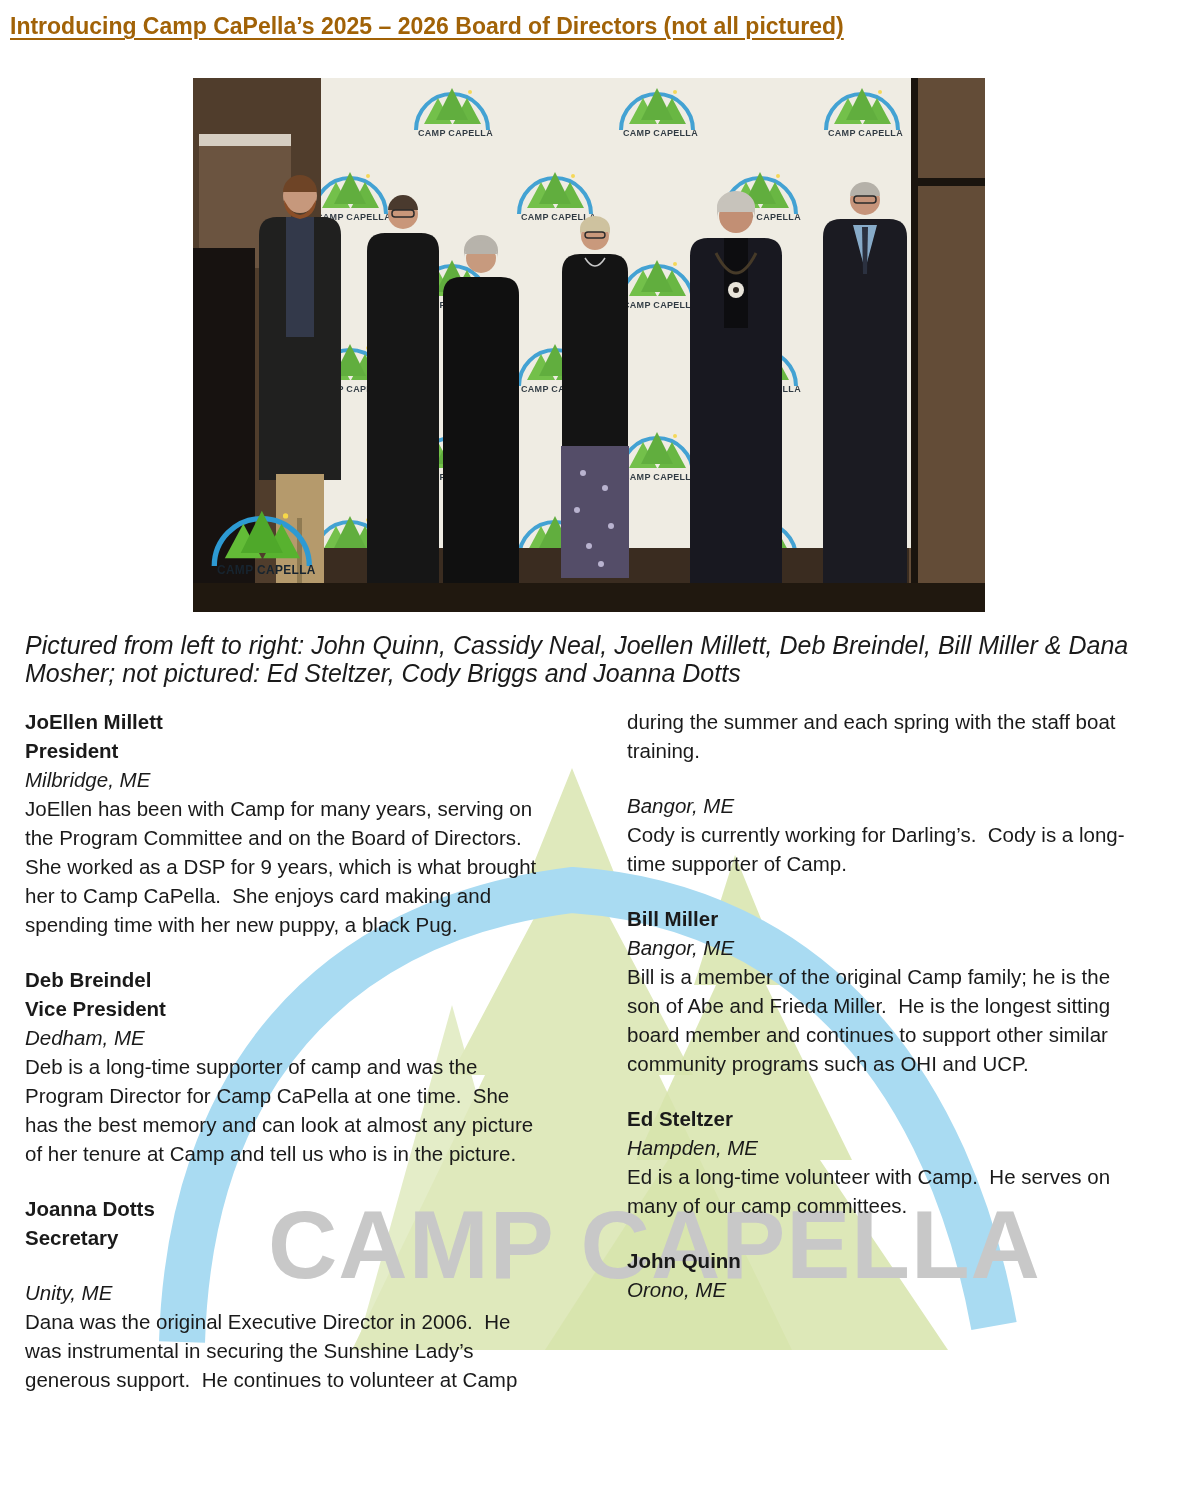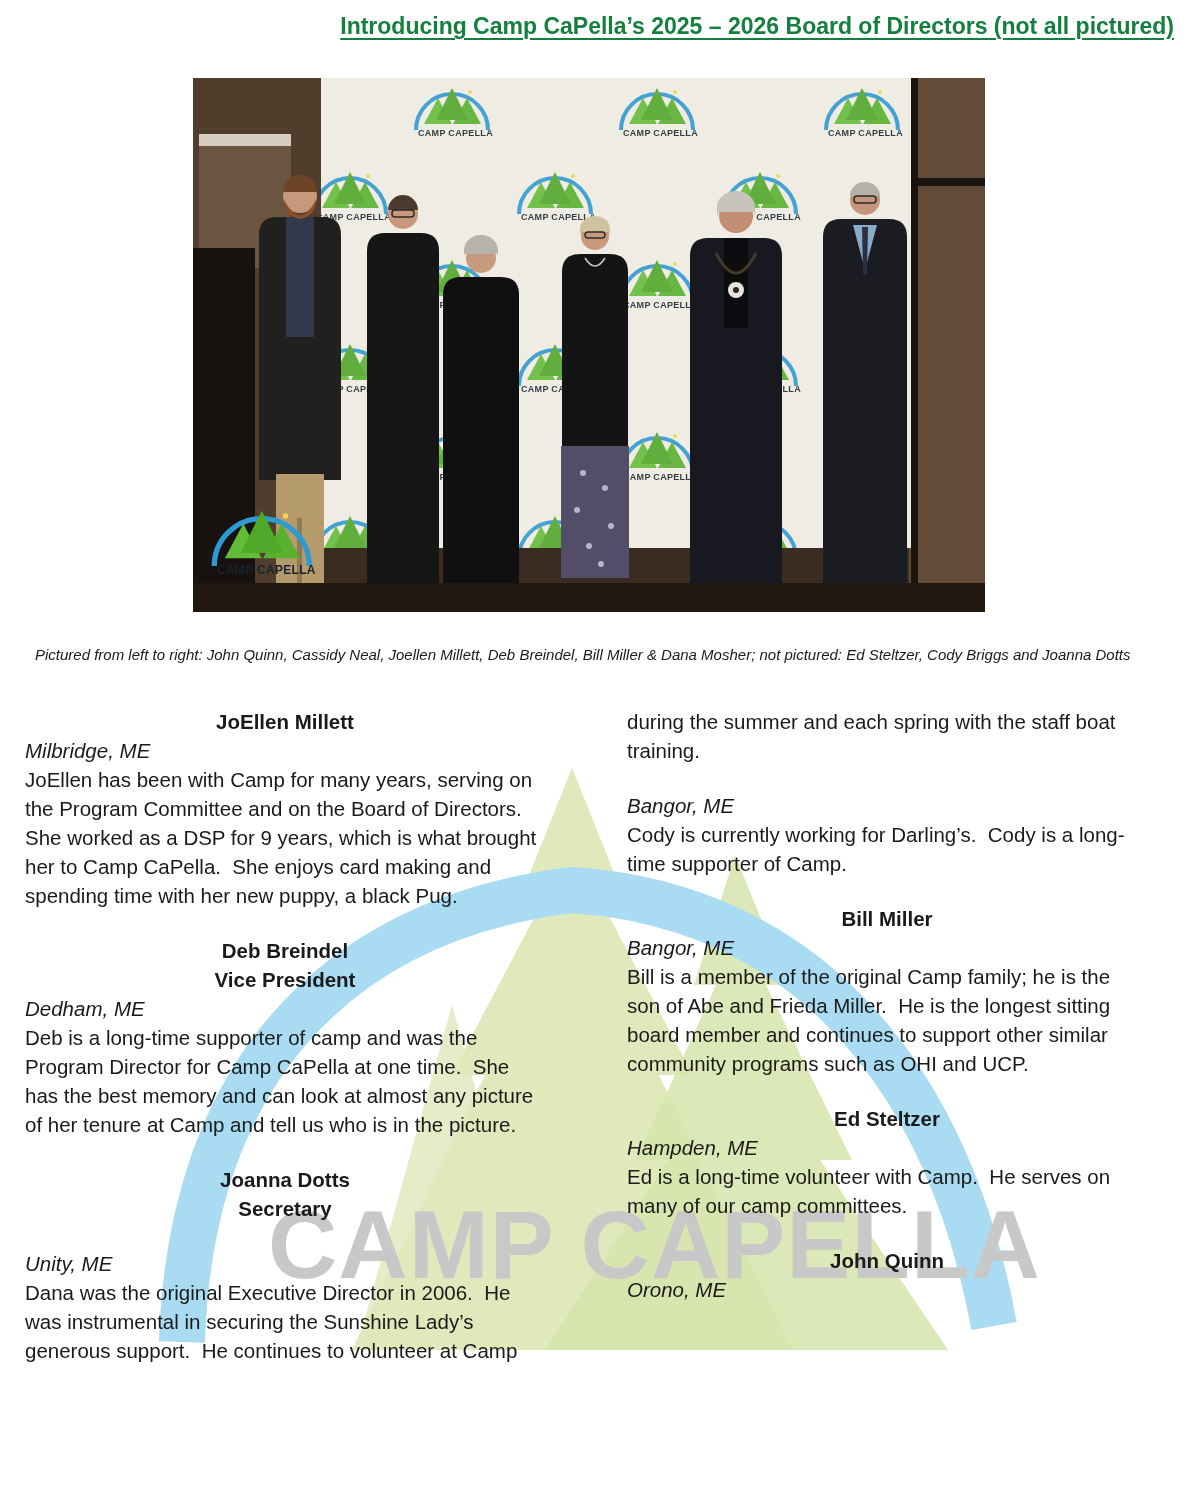--- a/index.html
+++ b/index.html
@@ -1,28 +1,28 @@
 <!DOCTYPE html>
 <html><head>
 <meta charset="utf-8">
 <style>
   html,body{margin:0;padding:0;background:#ffffff;}
   .page{position:relative;width:1184px;height:1498px;background:#ffffff;overflow:hidden;
         font-family:"Liberation Sans",sans-serif;color:#1a1a1a;}
-  .title{position:relative;z-index:2;margin:13px 10px 0;text-align:right;font-size:23px;
-         font-weight:700;color:#15803d;text-decoration:underline;text-decoration-thickness:2px;
+  .title{position:relative;z-index:2;margin:13px 10px 0;text-align:left;font-size:23px;
+         font-weight:700;color:#a16207;text-decoration:underline;text-decoration-thickness:2px;
          text-underline-offset:4px;}
   .photo{position:absolute;left:193px;top:78px;width:792px;height:534px;z-index:2;}
-  .caption{position:absolute;left:25px;top:631px;width:1118px;margin:10px;font-style:italic;
-           font-size:15px;line-height:28px;z-index:2;}
+  .caption{position:absolute;left:25px;top:631px;width:1118px;margin:0;font-style:italic;
+           font-size:25px;line-height:28px;z-index:2;}
   .cols{position:absolute;left:25px;top:707px;display:grid;grid-template-columns:520px 520px;
         column-gap:82px;z-index:2;}
   .entry{margin:0 0 26px 0;}
   .entry p{margin:0;font-size:20.5px;line-height:29px;}
-  .nm{font-weight:700;text-align:center;}
+  .nm{font-weight:700;}
   .loc{font-style:italic;}
   .bio{white-space:pre-wrap;}
   .wm{position:absolute;left:0;top:0;z-index:1;pointer-events:none;}
 </style>
 </head>
 <body>
 
 <div class="page">
 
   <h1 class="title">Introducing Camp CaPella’s 2025 – 2026 Board of Directors (not all pictured)</h1>
@@ -135,20 +135,21 @@
     </g>
   </svg>
 
   <p class="caption">Pictured from left to right: John Quinn, Cassidy Neal, Joellen Millett, Deb Breindel, Bill Miller &amp; Dana Mosher; not pictured: Ed Steltzer, Cody Briggs and Joanna Dotts</p>
 
   <div class="cols">
 
     <div class="col">
       <section class="entry">
         <p class="nm">JoEllen Millett</p>
+        <p class="nm">President</p>
         <p class="loc">Milbridge, ME</p>
         <p class="bio">JoEllen has been with Camp for many years, serving on the Program Committee and on the Board of Directors.  She worked as a DSP for 9 years, which is what brought her to Camp CaPella.  She enjoys card making and spending time with her new puppy, a black Pug.</p>
       </section>
       <section class="entry">
         <p class="nm">Deb Breindel</p>
         <p class="nm">Vice President</p>
         <p class="loc">Dedham, ME</p>
         <p class="bio">Deb is a long-time supporter of camp and was the Program Director for Camp CaPella at one time.  She has the best memory and can look at almost any picture of her tenure at Camp and tell us who is in the picture.</p>
       </section>
       <section class="entry">

